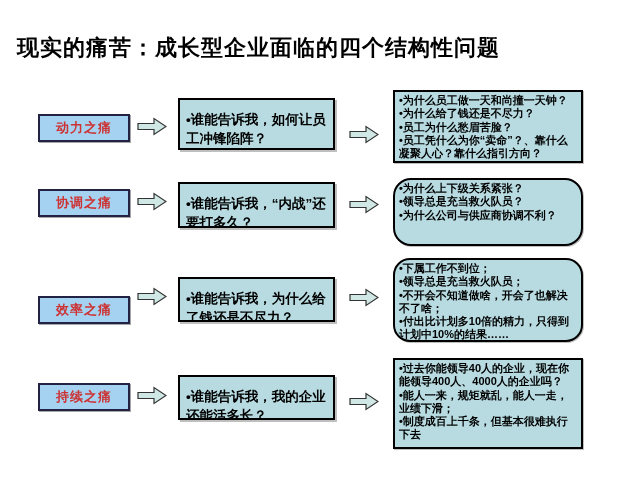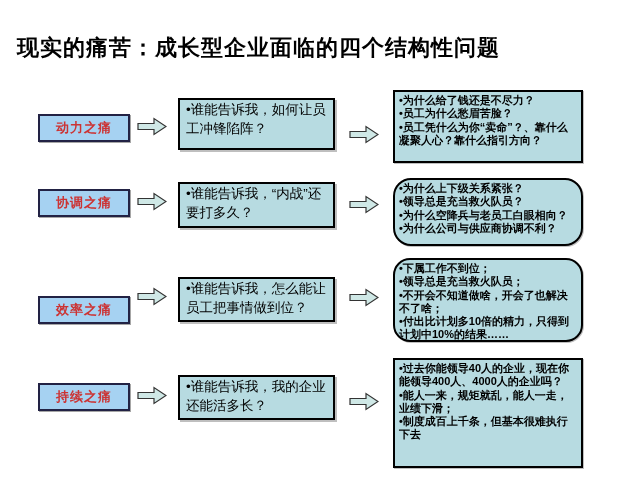--- a/index.html
+++ b/index.html
@@ -42,23 +42,23 @@
   
   .mb {
     position: absolute;
     left: 178px;
     width: 157px;
     background: var(--box-fill, #b7dbe1);
     border: 2px solid var(--box-border, #000000);
     box-shadow: 2px 2px 0 rgba(0,0,0,0.25);
     color: #000;
     font-size: 13.5px;
-    font-weight: normal;
+    font-weight: bold;
     line-height: 1.42;
-    padding: 0 6px 0 6px;
+    padding: 10px 6px 0 6px;
     box-sizing: border-box;
     overflow: hidden;
   }
   .mb1 { top: 98px;  height: 52px; }
   .mb2 { top: 182px; height: 46px; }
   .mb3 { top: 277px; height: 45px; }
   .mb4 { top: 375px; height: 45px; }
   
   .rb {
     position: absolute;
@@ -71,21 +71,21 @@
     font-size: 11px;
     font-weight: bold;
     line-height: 13.3px;
     padding: 2px 4px;
     box-sizing: border-box;
     overflow: hidden;
   }
   .rb1 { top: 90px;  height: 73px; }
   .rb2 { top: 178px; height: 68px; border-radius: 18px; }
   .rb3 { top: 258px; height: 84px; border-radius: 17px; }
-  .rb4 { top: 358px; height: 110px; }
+  .rb4 { top: 358px; height: 91px; }
   .bullet { margin: 0; padding: 0; }
   
   .arrow { position: absolute; width: 30px; height: 19px; }
   .arrow path { fill: var(--arrow-fill, #cfe8e6); stroke: var(--arrow-border, #333333); stroke-width: 1.2; }
   .a1r1 { left: 137px; top: 117px; } .a2r1 { left: 349px; top: 125px; }
   .a1r2 { left: 137px; top: 192px; } .a2r2 { left: 349px; top: 195px; }
   .a1r3 { left: 137px; top: 287px; } .a2r3 { left: 349px; top: 288px; }
   .a1r4 { left: 137px; top: 386px; } .a2r4 { left: 349px; top: 392px; }
 </style>
 </head>
@@ -96,45 +96,45 @@
 
   <div class="lb lb1">动力之痛</div>
   <svg class="arrow a1r1" viewBox="0 0 30 19">
       <path d="M1 6.5 H17 V1.5 L29 9.5 L17 17.5 V12.5 H1 Z"></path>
     </svg>
   <div class="mb mb1"><span>•谁能告诉我，如何让员工冲锋陷阵？</span></div>
   <svg class="arrow a2r1" viewBox="0 0 30 19">
       <path d="M1 6.5 H17 V1.5 L29 9.5 L17 17.5 V12.5 H1 Z"></path>
     </svg>
   <div class="rb rb1">
+    <div class="bullet">•为什么员工做一天和尚撞一天钟？</div>
     <div class="bullet">•为什么给了钱还是不尽力？</div>
     <div class="bullet">•员工为什么愁眉苦脸？</div>
     <div class="bullet">•员工凭什么为你“卖命”？、靠什么凝聚人心？靠什么指引方向？</div>
   </div>
 
   <div class="lb lb2">协调之痛</div>
   <svg class="arrow a1r2" viewBox="0 0 30 19">
       <path d="M1 6.5 H17 V1.5 L29 9.5 L17 17.5 V12.5 H1 Z"></path>
     </svg>
   <div class="mb mb2"><span>•谁能告诉我，“内战”还要打多久？</span></div>
   <svg class="arrow a2r2" viewBox="0 0 30 19">
       <path d="M1 6.5 H17 V1.5 L29 9.5 L17 17.5 V12.5 H1 Z"></path>
     </svg>
   <div class="rb rb2">
     <div class="bullet">•为什么上下级关系紧张？</div>
     <div class="bullet">•领导总是充当救火队员？</div>
-    <div class="bullet">•为什么空降兵与老员工白眼相向？</div>
     <div class="bullet">•为什么公司与供应商协调不利？</div>
   </div>
 
   <div class="lb lb3">效率之痛</div>
   <svg class="arrow a1r3" viewBox="0 0 30 19">
       <path d="M1 6.5 H17 V1.5 L29 9.5 L17 17.5 V12.5 H1 Z"></path>
     </svg>
-  <div class="mb mb3"><span>•谁能告诉我，怎么能让员工把事情做到位？</span></div>
+  <div class="mb mb3"><span>•谁能告诉我，为什么给了钱还是不尽力？</span></div>
   <svg class="arrow a2r3" viewBox="0 0 30 19">
       <path d="M1 6.5 H17 V1.5 L29 9.5 L17 17.5 V12.5 H1 Z"></path>
     </svg>
   <div class="rb rb3">
     <div class="bullet">•下属工作不到位；</div>
     <div class="bullet">•领导总是充当救火队员；</div>
     <div class="bullet">•不开会不知道做啥，开会了也解决不了啥；</div>
     <div class="bullet">•付出比计划多10倍的精力，只得到计划中10%的结果……</div>
   </div>
 

